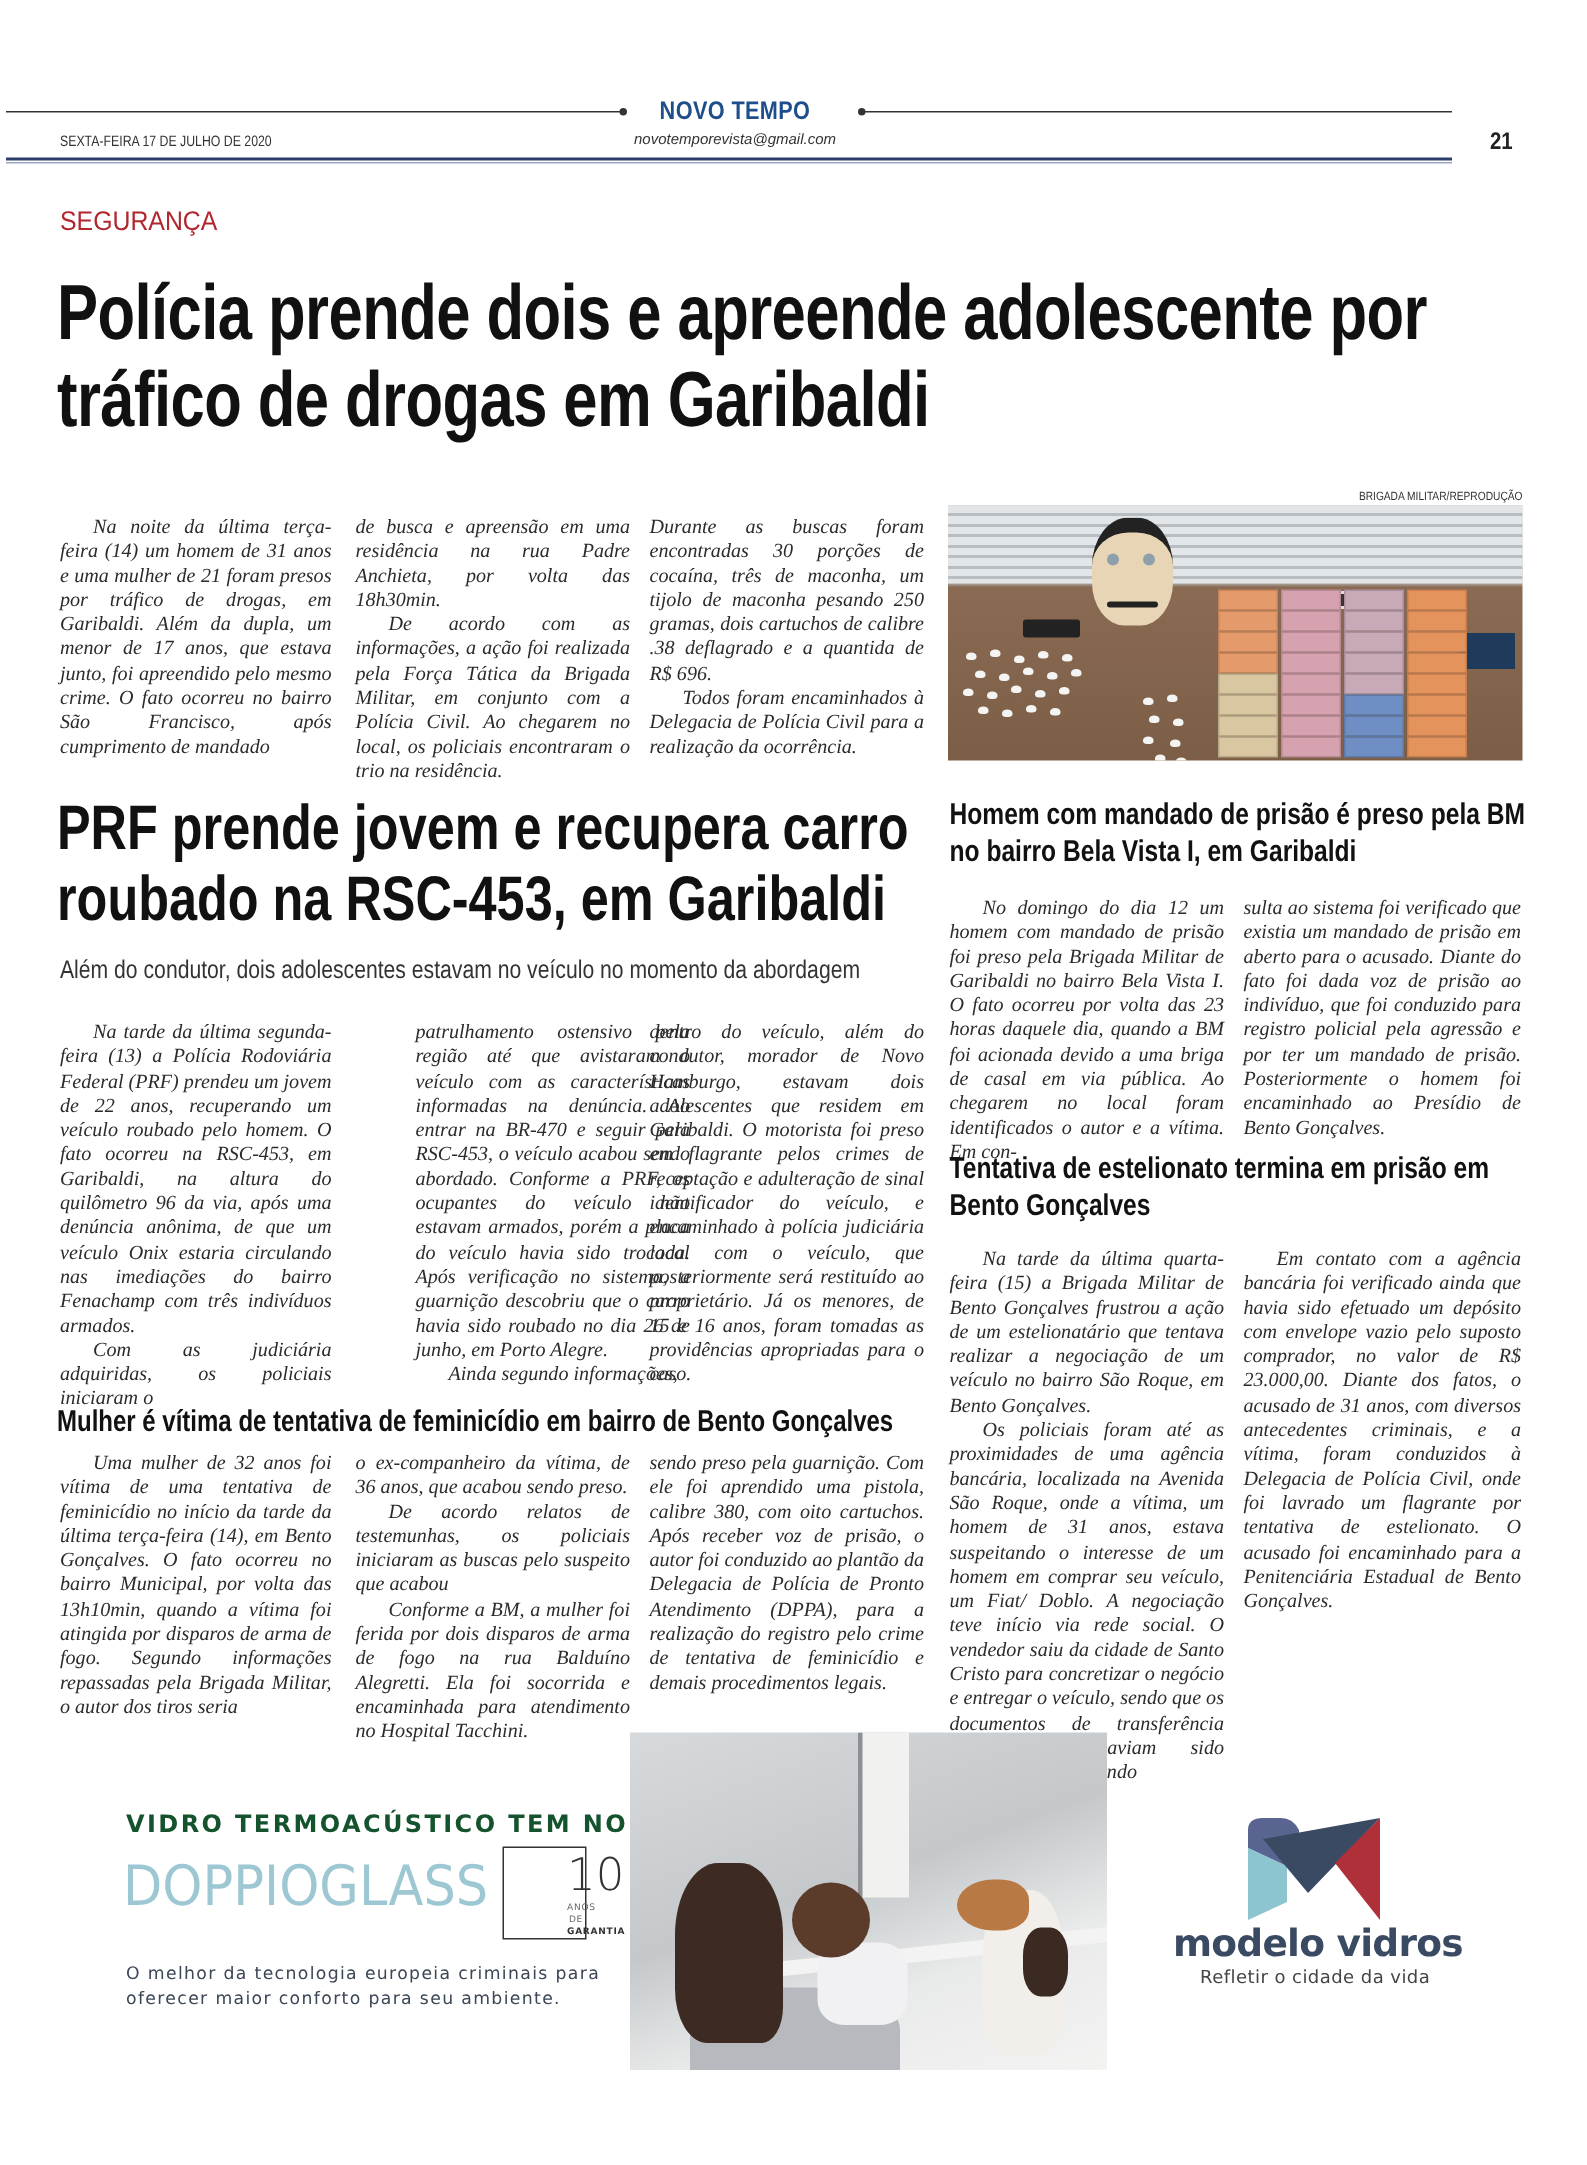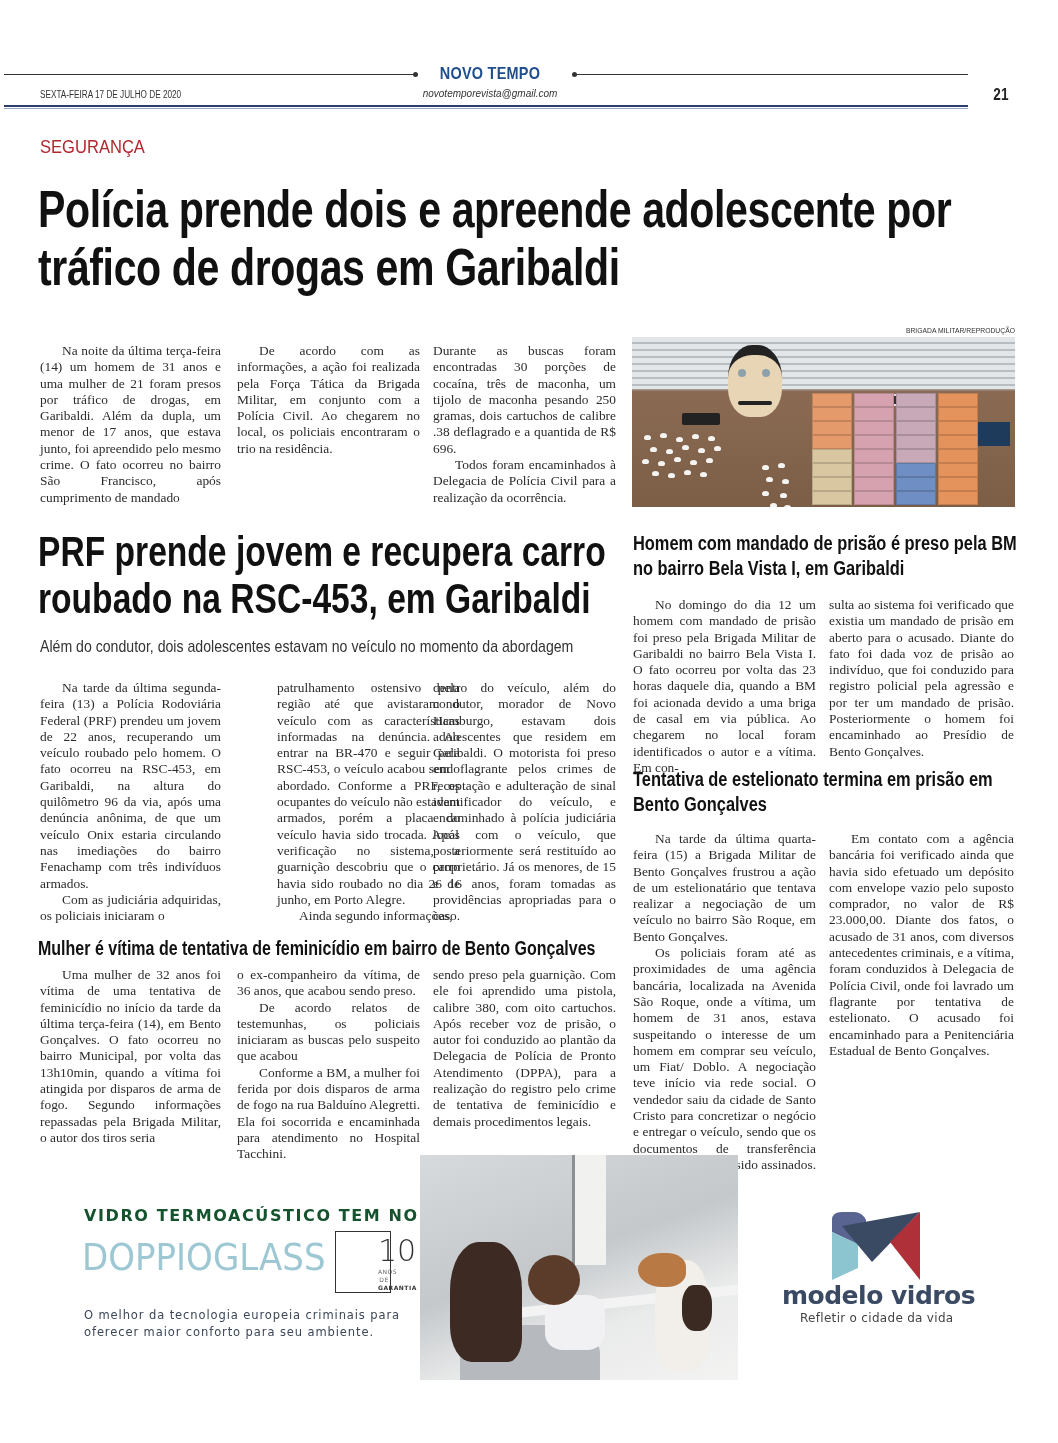--- a/index.html
+++ b/index.html
@@ -30,21 +30,21 @@
   .h-prf { top: 528px; left: 38px; font-size: 42px; line-height: 47px; transform: scaleX(0.80); width: 720px; }
   .h-side { font-size: 20px; line-height: 25px; transform: scaleX(0.82); }
   .h-homem { top: 531px; left: 633px; width: 470px; }
   .h-tent { top: 767px; left: 633px; width: 470px; }
   .h-mulher { top: 936px; left: 38px; font-size: 20px; line-height: 24px; transform: scaleX(0.80); width: 740px; }
 
   .deck { position: absolute; top: 637px; left: 40px; font-family: "Liberation Sans", sans-serif;
     font-size: 17px; color: #333; transform: scaleX(0.83); transform-origin: left; white-space: nowrap; }
 
   .col { position: absolute; font-size: 13.4px; line-height: 16.3px; text-align: justify; hyphens: auto; color: #2b2b2b; }
-  .col p { text-indent: 22px; }
+  .col p { text-indent: 22px; font-style: italic; }
   .col p.cont { text-indent: 0; }
 
   .caption { position: absolute; top: 326px; left: 880px; width: 135px; text-align: right;
     font-family: "Liberation Sans", sans-serif; font-size: 8px; color: #333; transform: scaleX(0.85); transform-origin: right; }
 
   
   .photo1 { position: absolute; top: 337px; left: 632px; width: 383px; height: 170px; overflow: hidden;
     background: linear-gradient(180deg, #c9cfd2 0%, #b9bfc2 30%, #8a6a52 32%, #7c5e47 100%); }
   .blinds { position: absolute; top: 0; left: 0; right: 0; height: 52px;
     background: repeating-linear-gradient(180deg, #e2e6e8 0px, #e2e6e8 5px, #b7bdc0 5px, #b7bdc0 7px); }
@@ -106,20 +106,21 @@
 </div>
 
 <div class="section-label">SEGURANÇA</div>
 
 <h1 class="headline h-main">Polícia prende dois e apreende adolescente por tráfico de drogas em Garibaldi</h1>
 
 <div class="col" style="top:343px;left:40px;width:181px;">
   <p>Na noite da última terça-feira (14) um homem de 31 anos e uma mulher de 21 foram presos por tráfico de drogas, em Garibaldi. Além da dupla, um menor de 17 anos, que estava junto, foi apreendido pelo mesmo crime. O fato ocorreu no bairro São Francisco, após cumprimento de mandado</p>
 </div>
 <div class="col" style="top:343px;left:237px;width:183px;">
+  <p class="cont">de busca e apreensão em uma residência na rua Padre Anchieta, por volta das 18h30min.</p>
   <p>De acordo com as informações, a ação foi realizada pela Força Tática da Brigada Militar, em conjunto com a Polícia Civil. Ao chegarem no local, os policiais encontraram o trio na residência.</p>
 </div>
 <div class="col" style="top:343px;left:433px;width:183px;">
   <p class="cont">Durante as buscas foram encontradas 30 porções de cocaína, três de maconha, um tijolo de maconha pesando 250 gramas, dois cartuchos de calibre .38 deflagrado e a quantida de R$ 696.</p>
   <p>Todos foram encaminhados à Delegacia de Polícia Civil para a realização da ocorrência.</p>
 </div>
 
 <div class="caption">BRIGADA MILITAR/REPRODUÇÃO</div>
 <div class="photo1" title="Máscara, porções de cocaína, celulares e cédulas de dinheiro sobre a mesa">
   <div class="blinds"></div>

